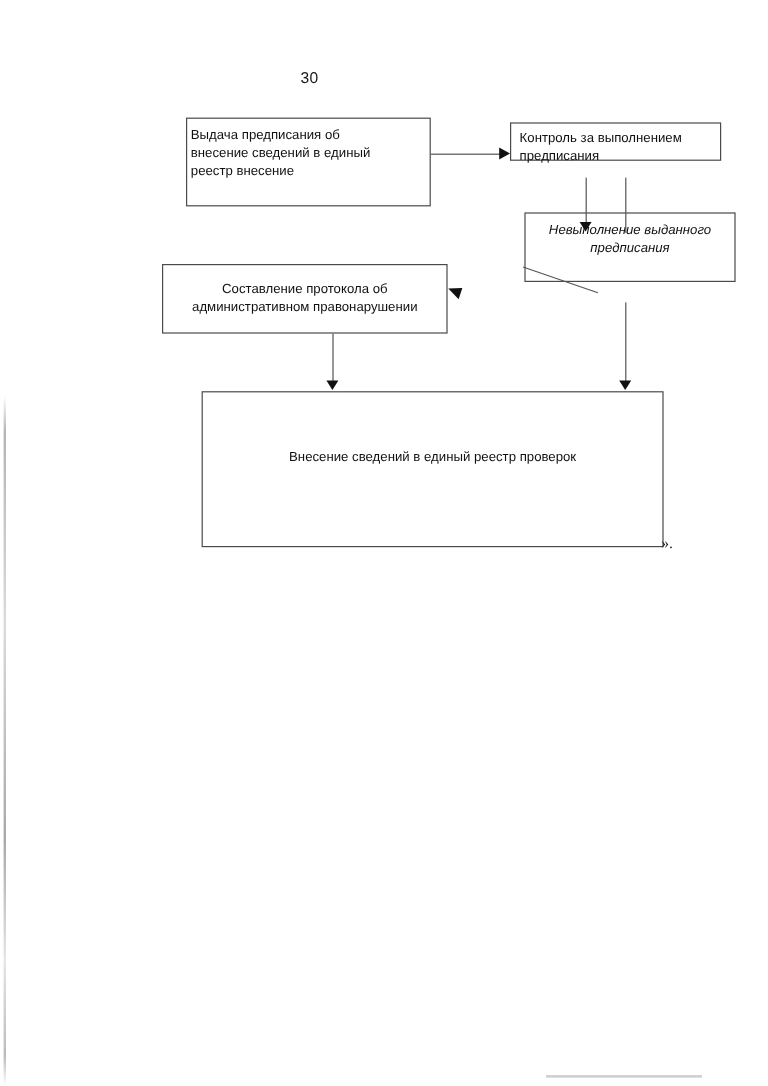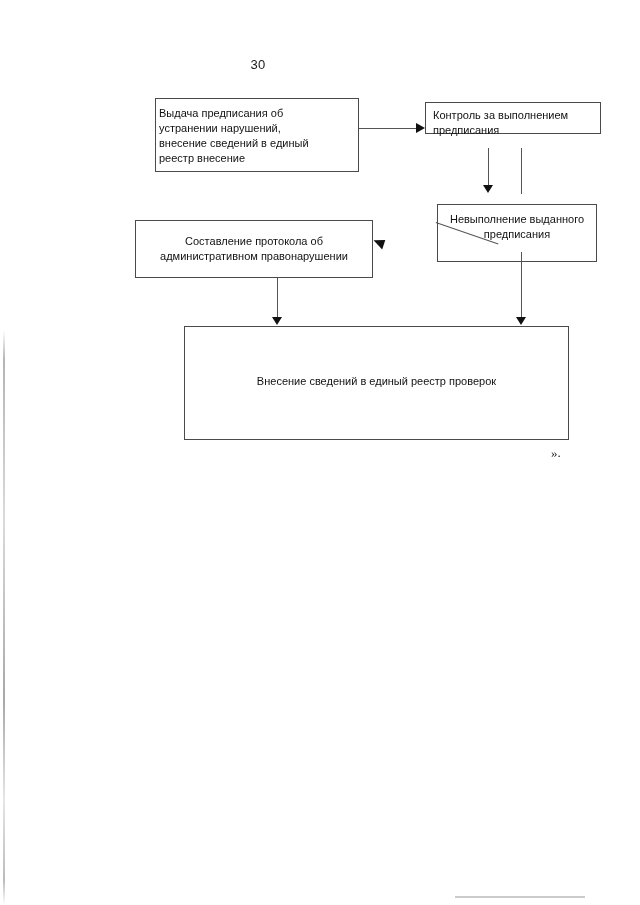--- a/index.html
+++ b/index.html
@@ -84,39 +84,39 @@
   #node-control {
     left: 425px; top: 102px; width: 176px; height: 32px;
   }
   #node-control .txt {
     top: 5px;
     text-align: left;
     padding-left: 7px;
   }
 
   #node-nonfulfilment {
-    left: 437px; top: 204px; width: 160px; height: 58px;
+    left: 437px; top: 177px; width: 176px; height: 58px; font-style: italic;
   }
   #node-nonfulfilment .txt {
     top: 7px;
     text-align: center;
     padding: 0 2px;
   }
 
   #node-protocol {
     left: 135px; top: 220px; width: 238px; height: 58px;
   }
   #node-protocol .txt {
     top: 13px;
     text-align: center;
     padding: 0 4px;
   }
 
   #node-registry {
-    left: 184px; top: 326px; width: 385px; height: 114px;
+    left: 168px; top: 326px; width: 385px; height: 130px;
   }
   #node-registry .txt {
     top: 47px;
     text-align: center;
   }
 
   
   .conn {
     position: absolute;
     background: #555;
@@ -167,21 +167,20 @@
 <div id="page">
 
   <div class="scan-edge-left"></div>
   <div class="scan-edge-bottom"></div>
 
   <div class="page-number">30</div>
 
   <div class="node" id="node-prescription">
     <div class="txt">
       <div>Выдача предписания об</div>
-      <div>устранении нарушений,</div>
       <div>внесение сведений в единый</div>
       <div>реестр внесение</div>
     </div>
   </div>
 
   <div class="node" id="node-control">
     <div class="txt">
       <div>Контроль за выполнением</div>
       <div>предписания</div>
     </div>

